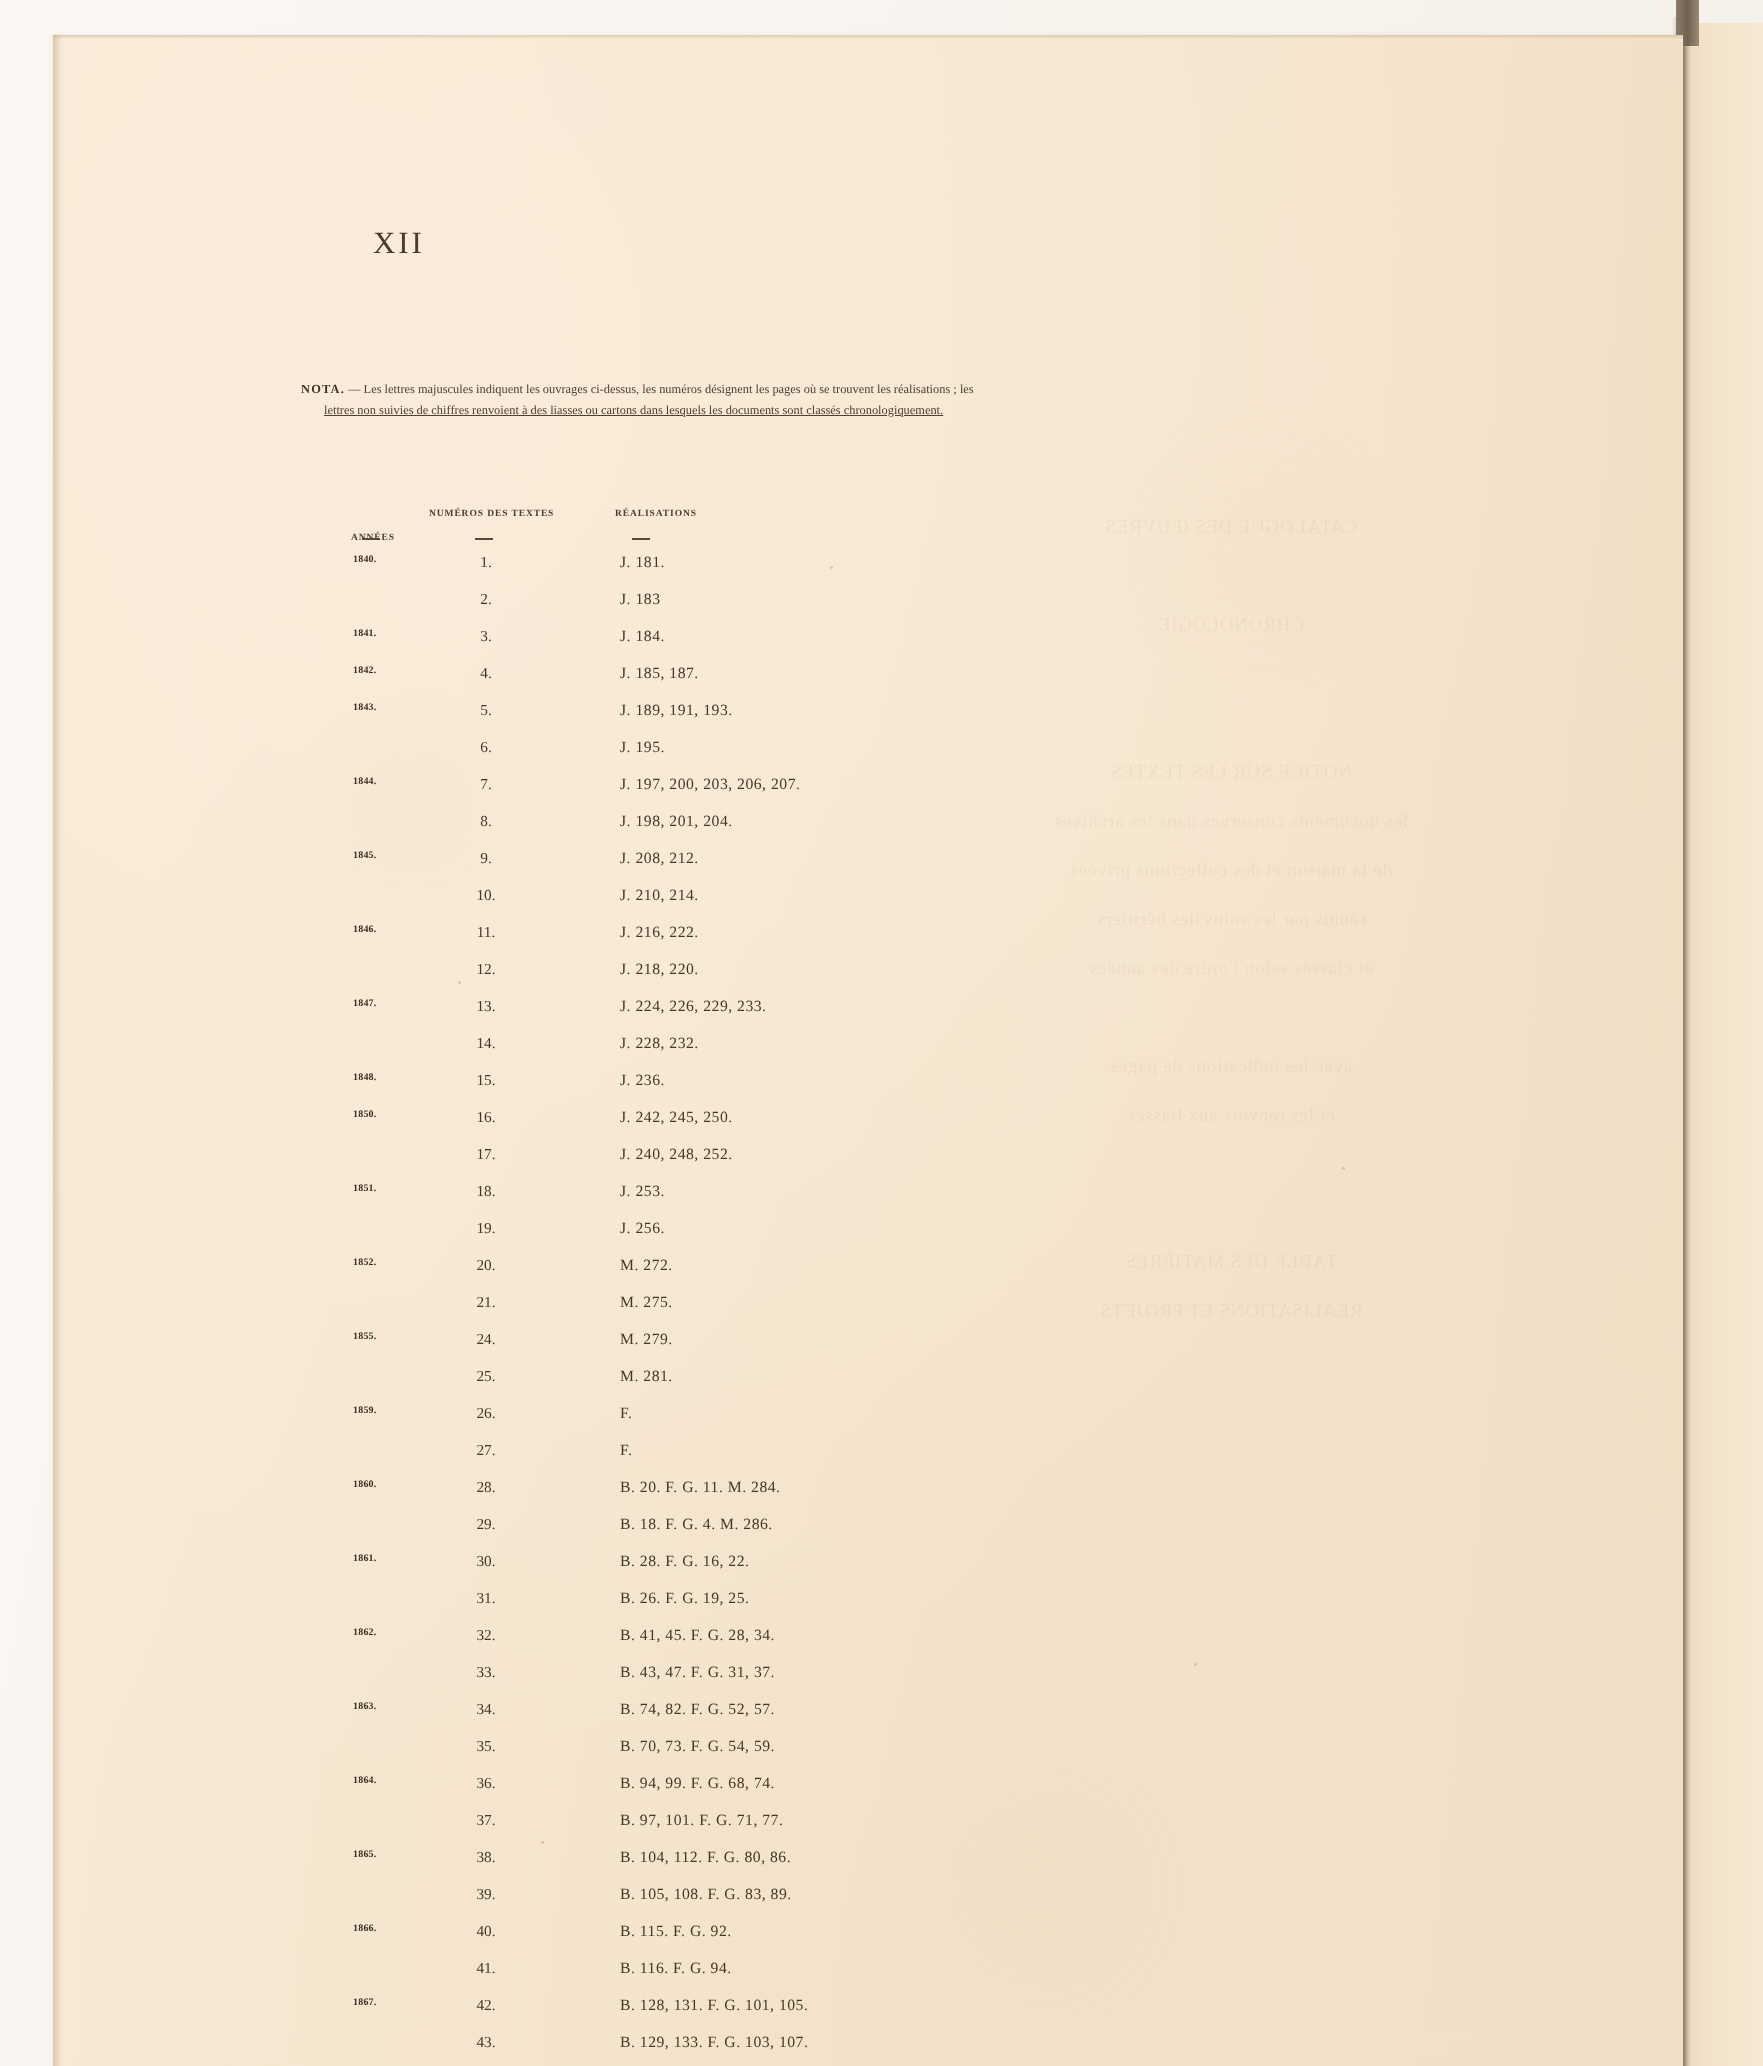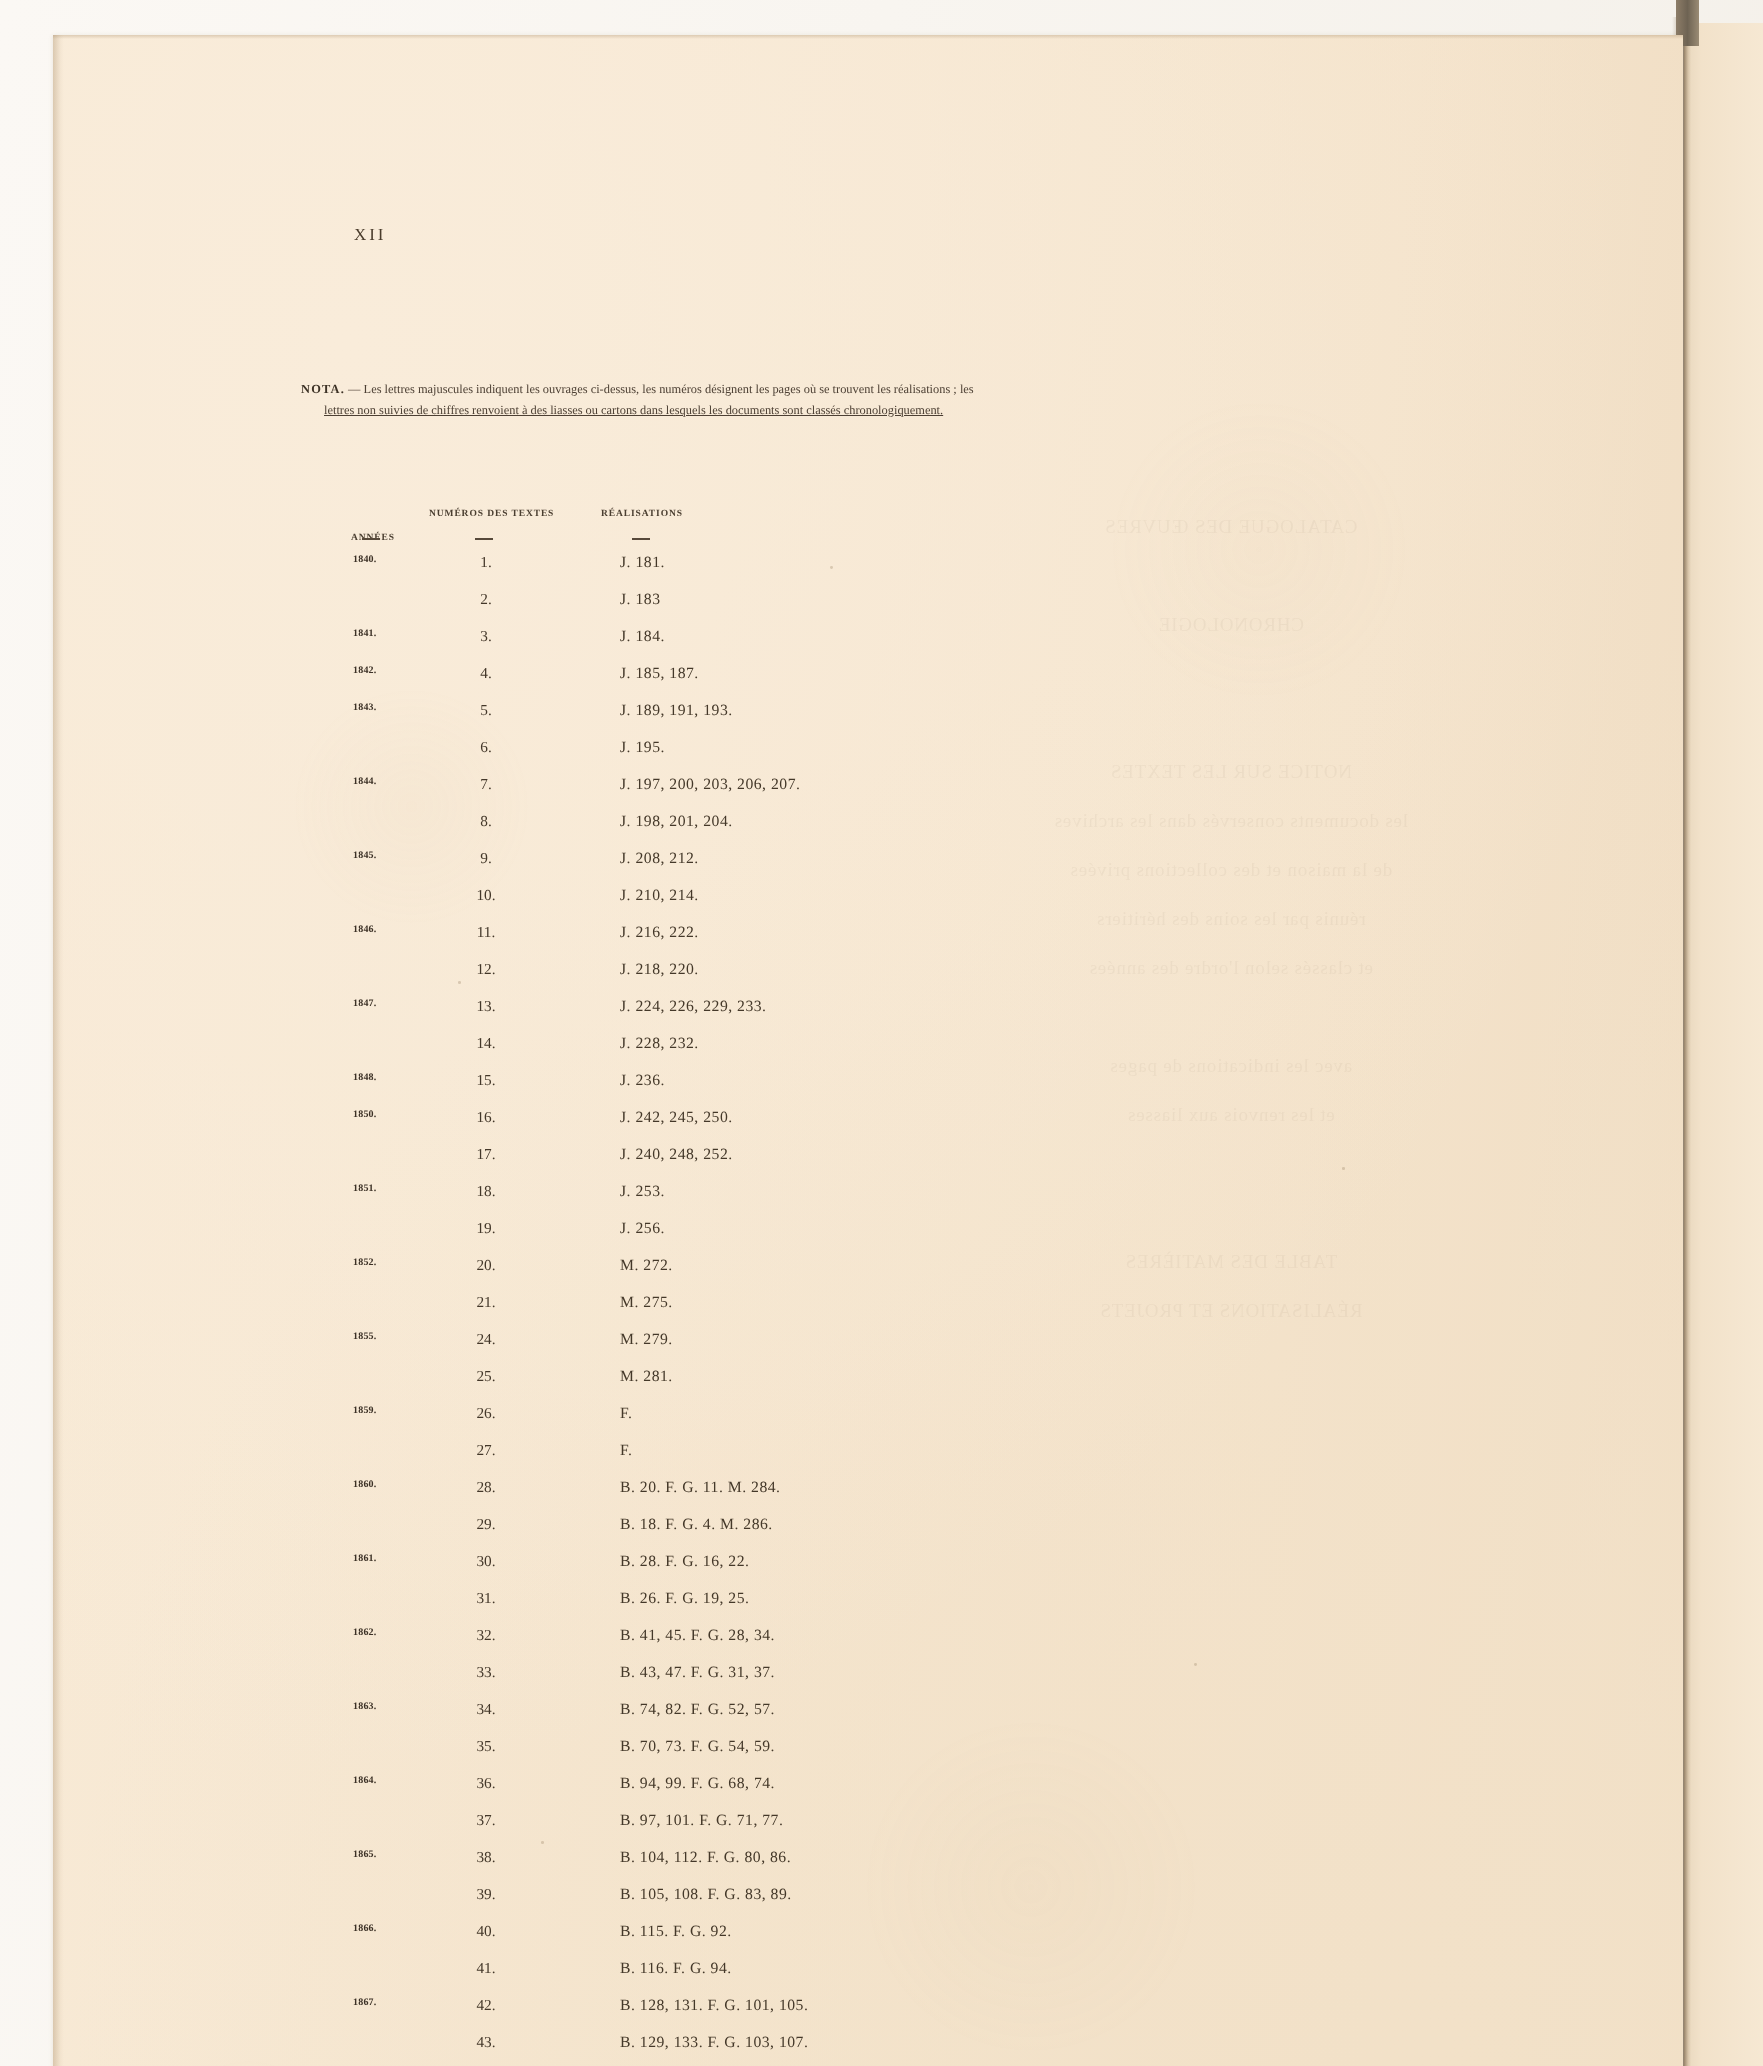--- a/index.html
+++ b/index.html
@@ -121,23 +121,23 @@
 
   
   .content {
     position: absolute;
     left: 0; top: 0;
     width: 1630px; height: 2572px;
   }
 
   .folio {
     position: absolute;
-    left: 301px;
+    left: 320px;
     top: 190px;
-    font-size: 17px;
+    font-size: 31px;
     letter-spacing: 2.9px;
     color: #4a3c2c;
     font-family: "Liberation Serif", "DejaVu Serif", serif;
   }
 
   .nota {
     position: absolute;
     left: 248px;
     top: 344px;
     width: 1186px;
@@ -172,21 +172,21 @@
   .th {
     position: absolute;
     font-size: 9.5px;
     letter-spacing: 0.9px;
     font-weight: bold;
     white-space: nowrap;
     text-transform: uppercase;
   }
   .th-annees   { left: 50px; margin-top: 24px; }
   .th-numeros  { left: 128px; }
-  .th-realis   { left: 300px; }
+  .th-realis   { left: 314px; }
 
   .rules { position: relative; height: 23px; }
   .rule {
     position: absolute;
     top: 6.6px;
     height: 2.1px;
     background: #57493a;
   }
   .rule-1 { left: 61px; width: 18px; }
   .rule-2 { left: 174px; width: 18px; }

